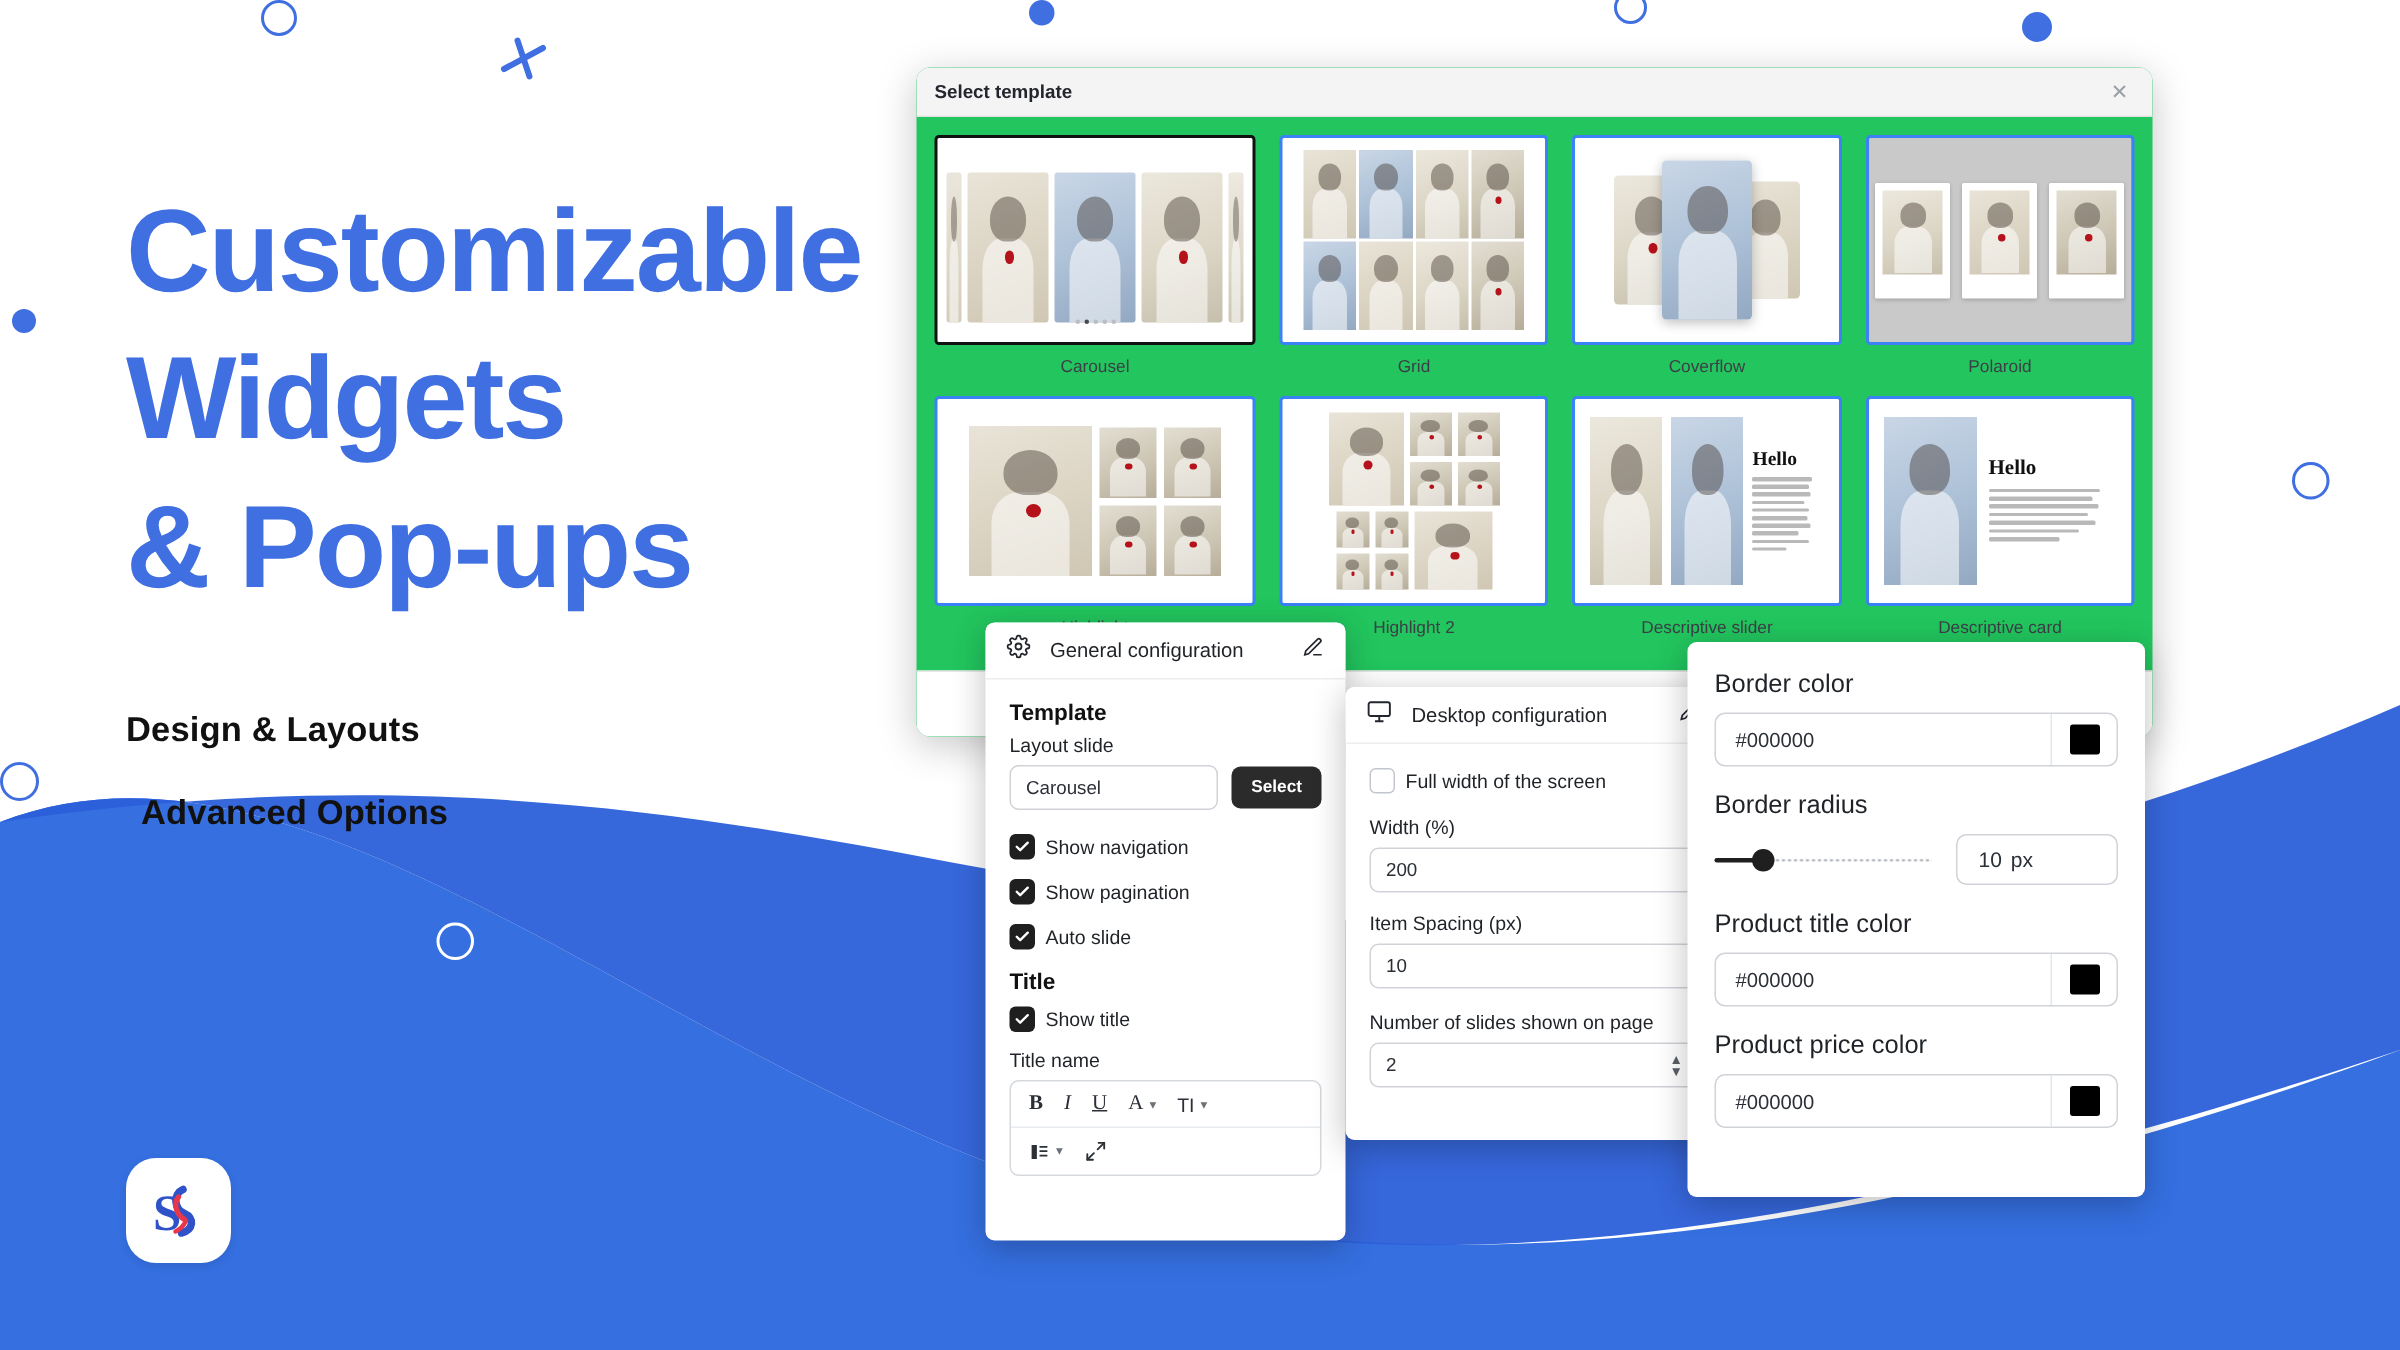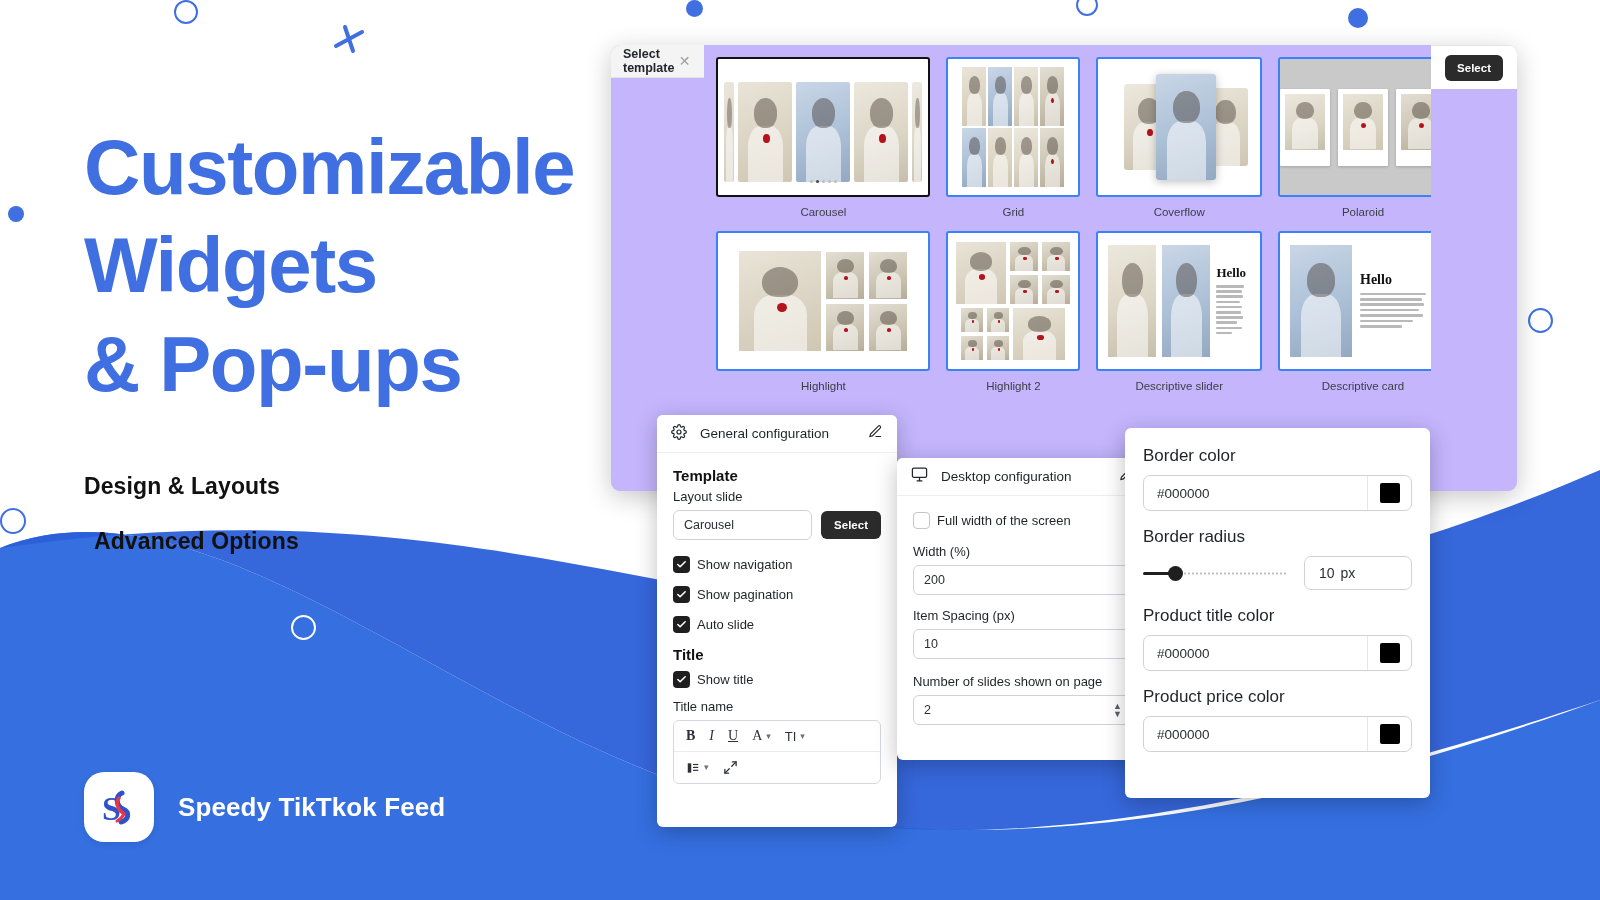--- a/index.html
+++ b/index.html
@@ -53,26 +53,26 @@
     background: #ffffff;
     display: flex; align-items: center; justify-content: center;
     box-shadow: 0 2px 6px rgba(0,0,0,.10);
   }
   .brand-name {
     font-size: 26px; font-weight: 700; color: #ffffff; letter-spacing: .1px;
   }
 
   
   .modal {
-    position: absolute; left: 611px; top: 45px; width: 906px; height: 446px;
-    background: #c4b5fd;
+    position: absolute; left: 611px; top: 45px; width: 824px; height: 446px;
+    background: #22c55e;
     border-radius: 9px;
     box-shadow: 0 6px 26px rgba(0,0,0,.22);
     z-index: 10;
-    display: flex; flex-direction: row;
+    display: flex; flex-direction: column;
     overflow: hidden;
   }
   .modal-header {
     height: 33px; flex: 0 0 33px;
     background: #f4f4f4;
     border-bottom: 1px solid #e3e3e3;
     display: flex; align-items: center; justify-content: space-between;
     padding: 0 14px 0 12px;
   }
   .modal-title { font-size: 12.5px; font-weight: 700; color: #23262c; }
@@ -329,21 +329,20 @@
 
 <div class="brand">
   <div class="brand-logo">
     <svg width="46" height="46" viewBox="0 0 46 46">
       <text x="6" y="36" font-family="Liberation Serif, serif" font-size="34" font-weight="700" fill="#2f52c8">S</text>
       <path d="M26 9 C19 12 20 22 27 25 C34 28 33 36 25 38" stroke="#2f52c8" stroke-width="5" fill="none" stroke-linecap="round"></path>
       <path d="M23 14 C19 19 22 26 27 29" stroke="#e8374a" stroke-width="3.5" fill="none" stroke-linecap="round"></path>
       <path d="M28 30 C26 34 23 36 21 37" stroke="#e8374a" stroke-width="3" fill="none" stroke-linecap="round"></path>
     </svg>
   </div>
-  <div class="brand-name">Speedy TikTkok Feed</div>
 </div>
 
 <div class="modal">
   <div class="modal-header">
     <div class="modal-title">Select template</div>
     <div class="modal-close">✕</div>
   </div>
 
   <div class="modal-body">
 

